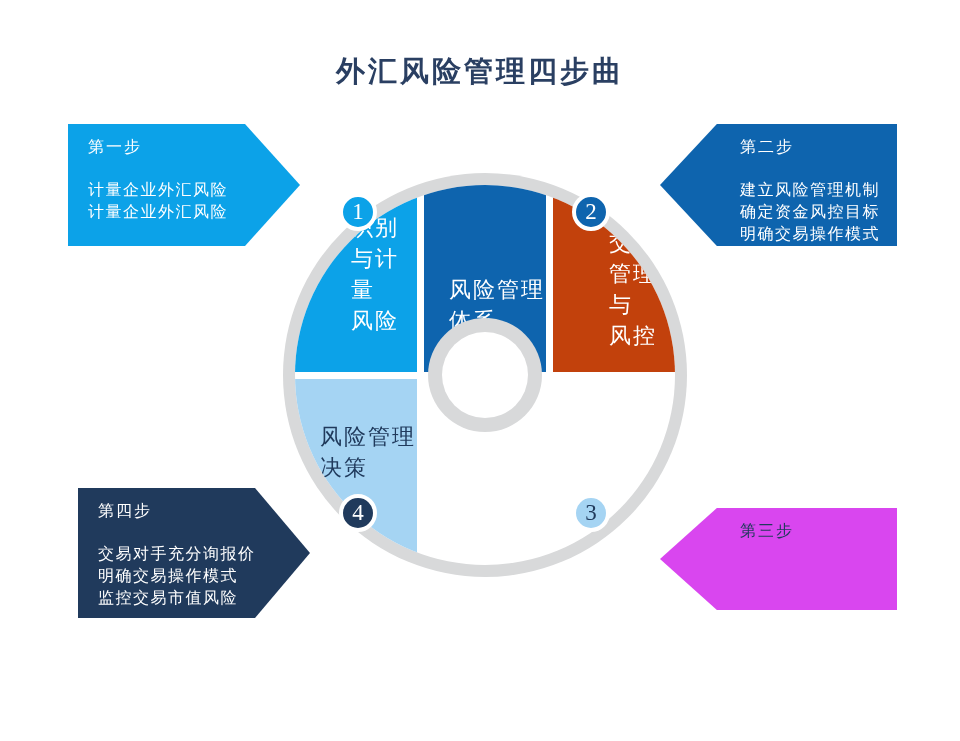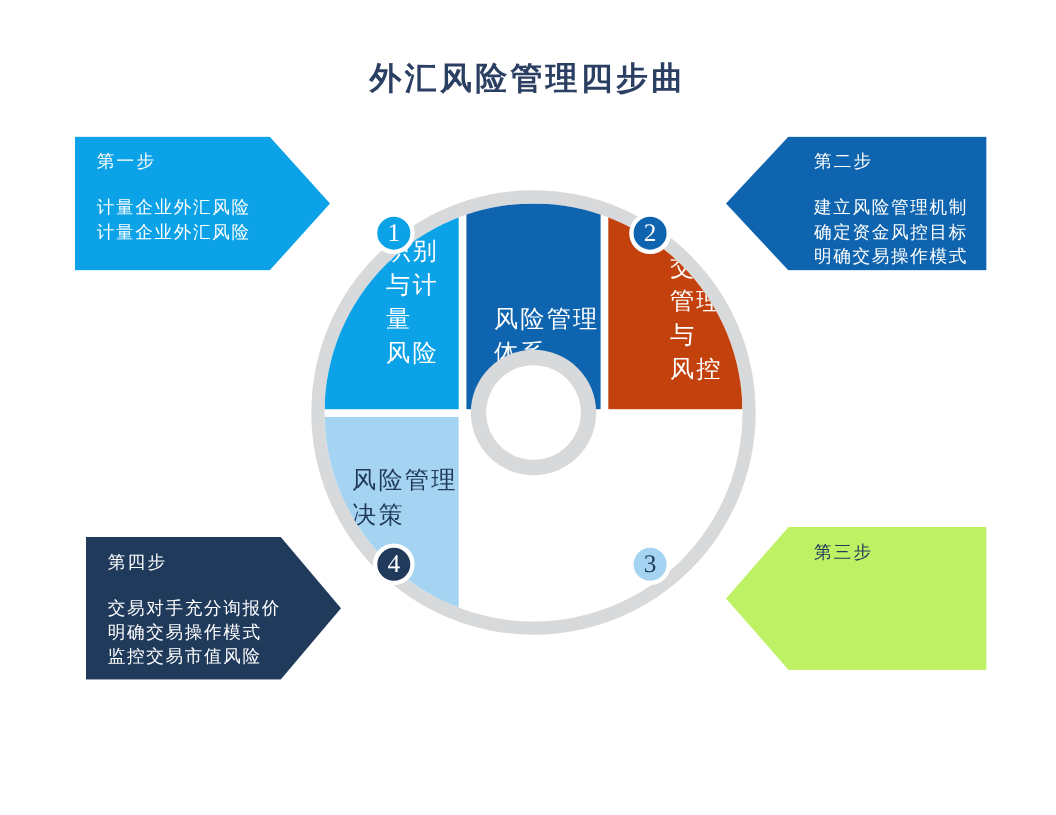--- a/index.html
+++ b/index.html
@@ -25,21 +25,21 @@
 
   .callout-1 {
     left:68px; top:124px; width:232px; height:122px; background:#0CA2E8;
     clip-path:polygon(0 0, 76.3% 0, 100% 50%, 76.3% 100%, 0 100%);
   }
   .callout-2 {
     left:660px; top:124px; width:237px; height:122px; background:#0E64AE;
     clip-path:polygon(24% 0, 100% 0, 100% 100%, 24% 100%, 0 50%);
   }
   .callout-3 {
-    left:660px; top:479px; width:237px; height:130px; background:#bef264;
+    left:660px; top:508px; width:237px; height:102px; background:#d946ef;
     clip-path:polygon(24% 0, 100% 0, 100% 100%, 24% 100%, 0 50%);
     color:#203A5C;
   }
   .callout-4 {
     left:78px; top:488px; width:232px; height:130px; background:#203A5C;
     clip-path:polygon(0 0, 76.3% 0, 100% 50%, 76.3% 100%, 0 100%);
   }
 
   
   .ring {

